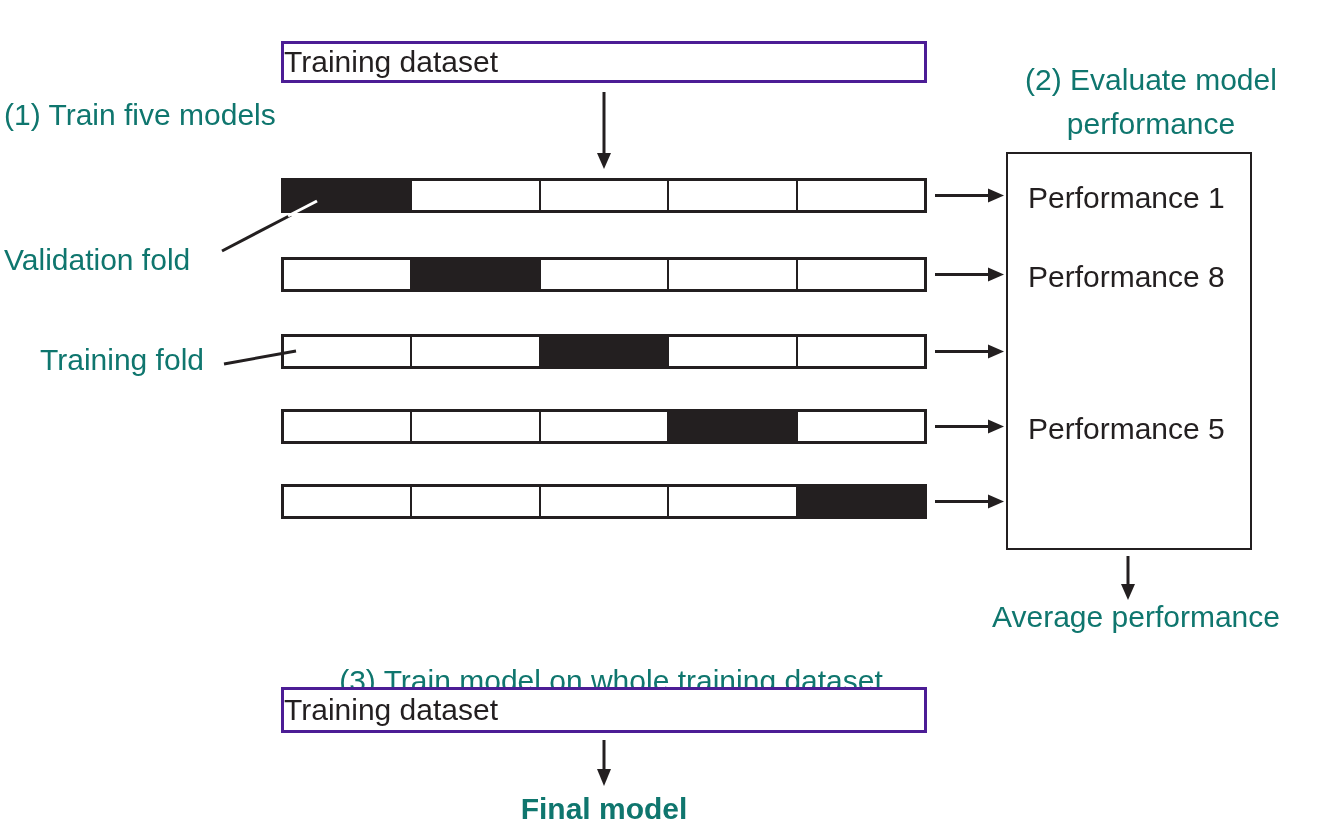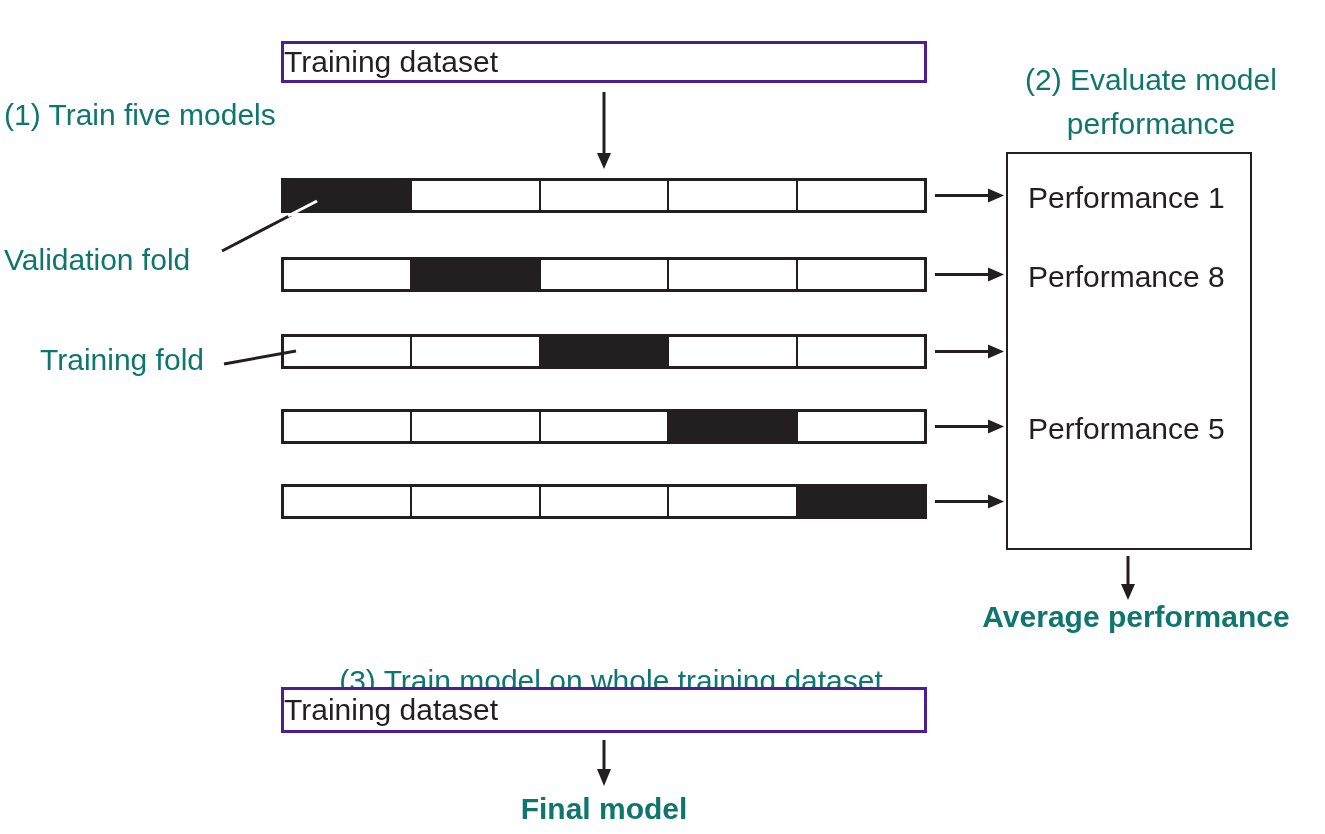--- a/index.html
+++ b/index.html
@@ -35,21 +35,21 @@
     font-size: 30px;
   }
   #top-box   { left: 281px; top: 41px;  width: 646px; height: 42px; }
   #bottom-box{ left: 281px; top: 687px; width: 646px; height: 46px; }
 
   #step1-label { left: 4px;  top: 98px; }
   #validation-label { left: 4px;  top: 243px; }
   #training-label   { left: 40px; top: 343px; }
 
   #step2-label { left: 1005px; top: 58px; width: 292px; line-height: 44px; }
-  #avg-label   { left: 971px;  top: 600px; width: 330px; font-weight: bold; }
+  #avg-label   { left: 971px;  top: 600px; width: 330px; }
   #step3-label { left: 296px;  top: 664px; width: 630px; }
   #final-label { left: 454px;  top: 792px; width: 300px; font-weight: bold; }
 
   #fold-rows { position: absolute; left: 0; top: 0; width: 100%; height: 100%; }
   .fold-row {
     position: absolute;
     left: 281px;
     width: 646px;
     height: 35px;
     box-sizing: border-box;

